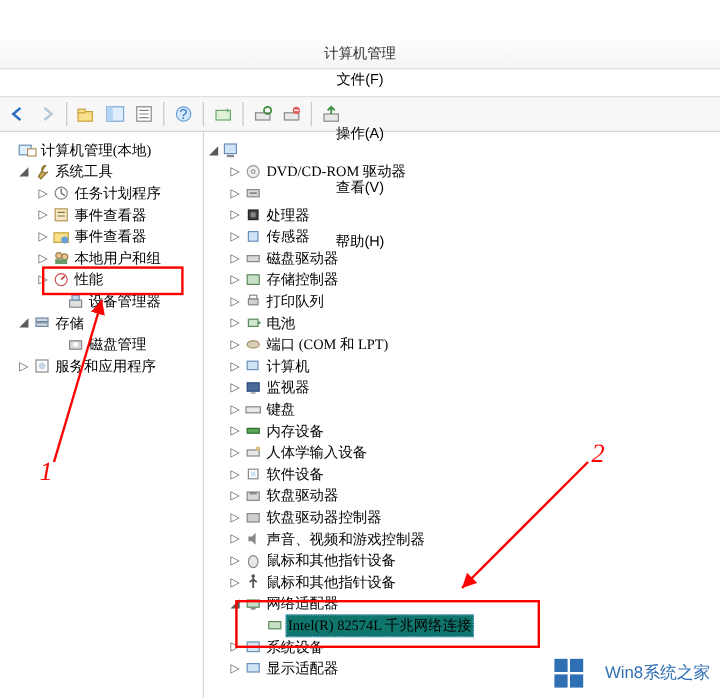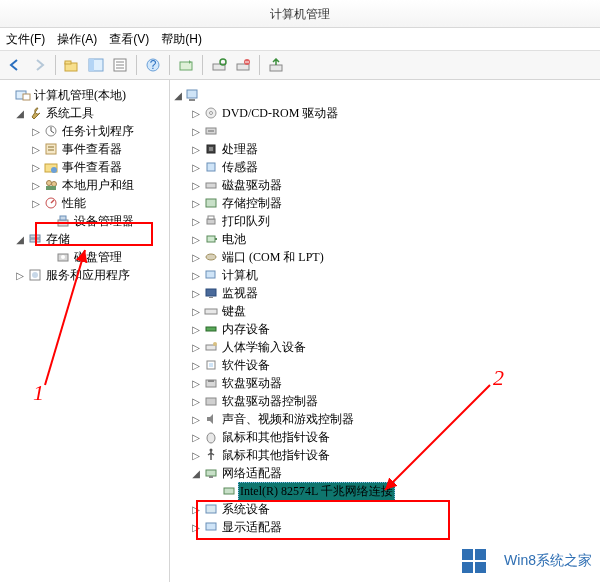--- a/index.html
+++ b/index.html
@@ -1,18 +1,18 @@
 <!DOCTYPE html>
 <html><head>
 <meta charset="utf-8">
 <style>
 * { margin: 0; padding: 0; box-sizing: border-box; font-family: "Microsoft YaHei", "Segoe UI", sans-serif; font-size: 12px; }
 body { width: 600px; height: 582px; background: #fff; position: relative; overflow: hidden; }
-.titlebar { height: 28px; background: linear-gradient(#fff,#f4f4f4); border-bottom: 1px solid #d8d8d8; text-align: center; line-height: 28px; color: #333; }
-.menubar { height: 22px; background: #fff; padding: 0 6px; display: flex; align-items: center; gap: 12px; }
+.titlebar { height: 28px; background: linear-gradient(#fff,#f4f4f4); border-bottom: 1px solid #d8d8d8; text-align: center; line-height: 28px; color: #333; margin-top: 30px; }
+.menubar { height: 22px; background: #fff; padding: 0 6px; display: flex; align-items: center; gap: 28px; flex-direction: column; }
 .menubar span { color: #000; cursor: default; }
 .toolbar { height: 30px; background: #f7f7f7; border-top: 1px solid #e0e0e0; border-bottom: 1px solid #d5d5d5; display: flex; align-items: center; padding: 0 4px; gap: 2px; }
 .tb-sep { width: 1px; height: 20px; background: #c8c8c8; margin: 0 3px; }
 .tb-btn { width: 22px; height: 22px; display: flex; align-items: center; justify-content: center; border: 1px solid transparent; }
 .panes { display: flex; height: 502px; }
 .left { width: 170px; border-right: 1px solid #d5d5d5; padding: 6px 2px; overflow: hidden; }
 .right { flex: 1; padding: 6px 2px; overflow: hidden; position: relative; }
 .tree-item { display: flex; align-items: center; height: 18px; padding: 1px 0; white-space: nowrap; cursor: default; }
 .tree-item .exp { width: 12px; text-align: center; color: #5a5a5a; font-size: 10px; }
 .tree-item .ic { width: 18px; display: flex; justify-content: center; align-items: center; }

